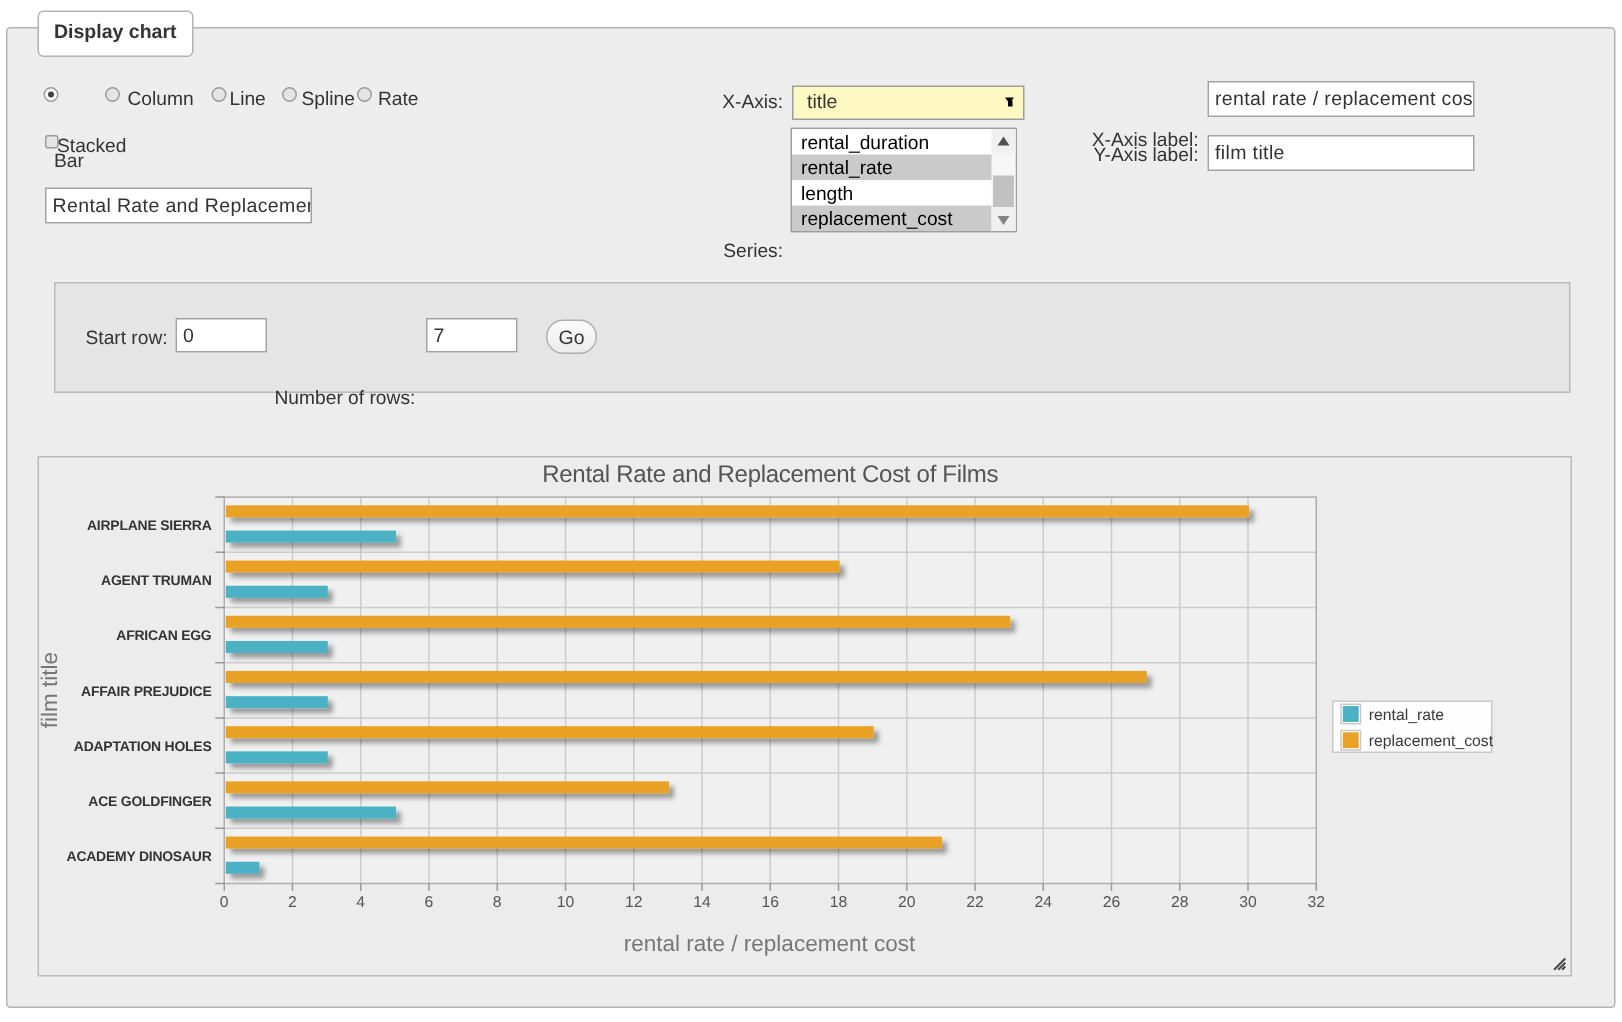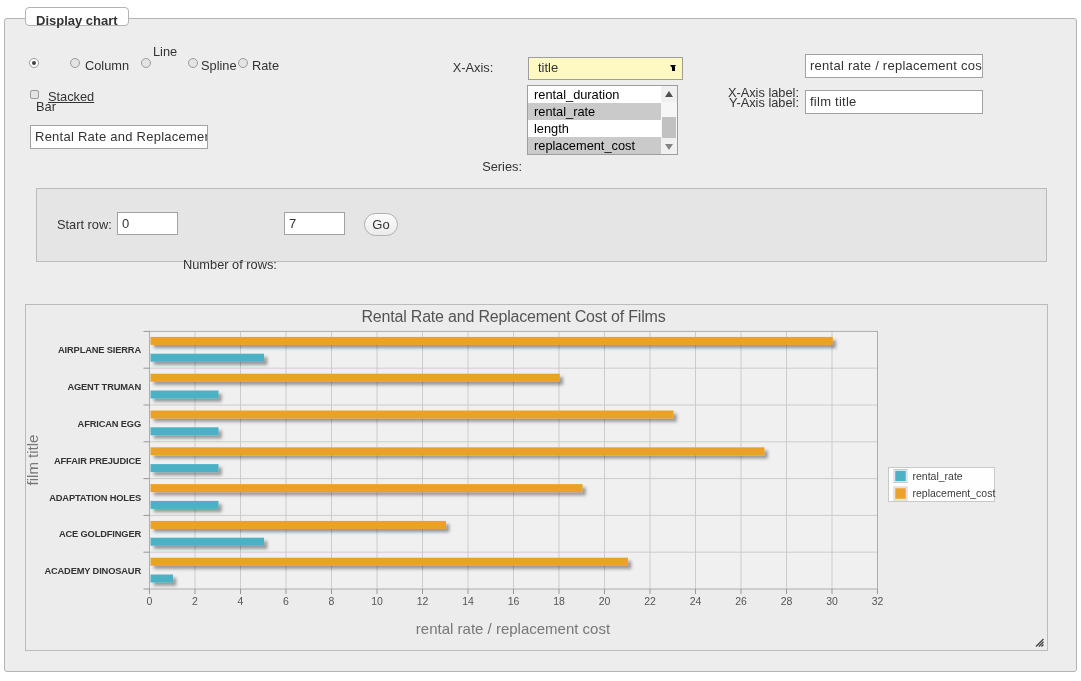--- a/index.html
+++ b/index.html
@@ -2,21 +2,21 @@
 <html><head>
 <meta charset="utf-8">
 <title>Display chart</title>
 <style>
 * { margin:0; padding:0; box-sizing:border-box; }
 html,body { width:1081px; height:681px; background:#fff; font-family:"Liberation Sans", sans-serif; position:relative; overflow:hidden; }
 .abs { position:absolute; }
 .lbl { position:absolute; font-size:12.8px; color:#333; }
 .inp { position:absolute; background:#fff; border:1px solid #a2a2a2; font-size:13px; color:#333; padding:0 0 0 4px; letter-spacing:0.25px; line-height:22px; white-space:nowrap; overflow:hidden; }
 #fs { left:4px; top:18px; width:1073px; height:654px; border:1px solid #b3b3b3; border-radius:3px; background:#ededed; }
-#legendbox { left:25px; top:7px; height:19px; background:#fff; border:1px solid #b3b3b3; border-radius:4px; padding:0 10px; line-height:25px; font-size:13px; font-weight:bold; color:#333; }
+#legendbox { left:25px; top:7px; height:31px; background:#fff; border:1px solid #b3b3b3; border-radius:4px; padding:0 10px; line-height:25px; font-size:13px; font-weight:bold; color:#333; }
 .radio { position:absolute; width:10px; height:10px; border:1px solid #9b9b9b; border-radius:50%; background:#e4e4e4; top:58px; }
 .radio.checked::after { content:""; position:absolute; left:2px; top:2px; width:4px; height:4px; border-radius:50%; background:#424242; }
 .cbox { position:absolute; width:9px; height:9px; border:1px solid #9b9b9b; border-radius:2px; background:#e4e4e4; }
 #xsel { left:528px; top:57px; width:155px; height:23px; background:#fef9c3; border:1px solid #9d9d9d; font-size:13px; color:#333; line-height:20px; padding-left:9px; }
 #xsel .arr { position:absolute; right:6px; top:7px; width:0; height:0; border-left:3.6px solid transparent; border-right:3.6px solid transparent; border-top:4.2px solid #000; }
 #xsel .arr::after { content:""; position:absolute; left:-1.5px; top:-1.7px; width:3px; height:3.4px; background:#000; }
 #series { left:527px; top:85px; width:151px; height:70px; background:#fff; border:1px solid #9d9d9d; font-size:12.8px; color:#000; }
 #series .it { height:17px; line-height:17px; padding-left:6px; white-space:nowrap; }
 #series .sel { background:#cacaca; }
 #sbar { position:absolute; right:0; top:0; width:16px; height:68px; background:#f6f6f6; }
@@ -31,32 +31,32 @@
 </head>
 <body>
 <div id="fs" class="abs"></div>
 <div id="legendbox" class="abs">Display chart</div>
 
 <span class="radio checked" style="left:29px;background:#fff;"></span>
 <span class="lbl" style="left:36px;top:58px;margin-top:41px;">Bar</span>
 <span class="radio" style="left:69.5px;"></span>
 <span class="lbl" style="left:85px;top:58px;">Column</span>
 <span class="radio" style="left:140.5px;"></span>
-<span class="lbl" style="left:153px;top:44px;">Line</span>
+<span class="lbl" style="left:153px;top:58px;">Line</span>
 <span class="radio" style="left:188px;"></span>
 <span class="lbl" style="left:201px;top:58px;">Spline</span>
 <span class="radio" style="left:238px;"></span>
 <span class="lbl" style="left:252px;top:58px;">Rate</span>
 
 <span class="cbox" style="left:30px;top:90px;"></span>
-<span class="lbl" style="left:48px;top:88.5px;text-decoration:underline;">Stacked</span>
+<span class="lbl" style="left:38px;top:88.5px;">Stacked</span>
 
 <div class="inp" style="left:30px;top:125px;width:178px;height:24px;">Rental Rate and Replacement Cost of Films</div>
 
-<div class="lbl" style="left:424px;top:60px;width:98px;text-align:center;">X-Axis:</div>
+<div class="lbl" style="left:424px;top:60px;width:98px;text-align:right;">X-Axis:</div>
 <div id="xsel" class="abs">title<span class="arr"></span></div>
 
 <div class="lbl" style="left:424px;top:138px;width:98px;text-align:right;margin-top:21px;">Series:</div>
 <div id="series" class="abs">
   <div class="it">rental_duration</div>
   <div class="it sel">rental_rate</div>
   <div class="it">length</div>
   <div class="it sel">replacement_cost</div>
   <div id="sbar">
     <div class="btn" style="top:0;">

